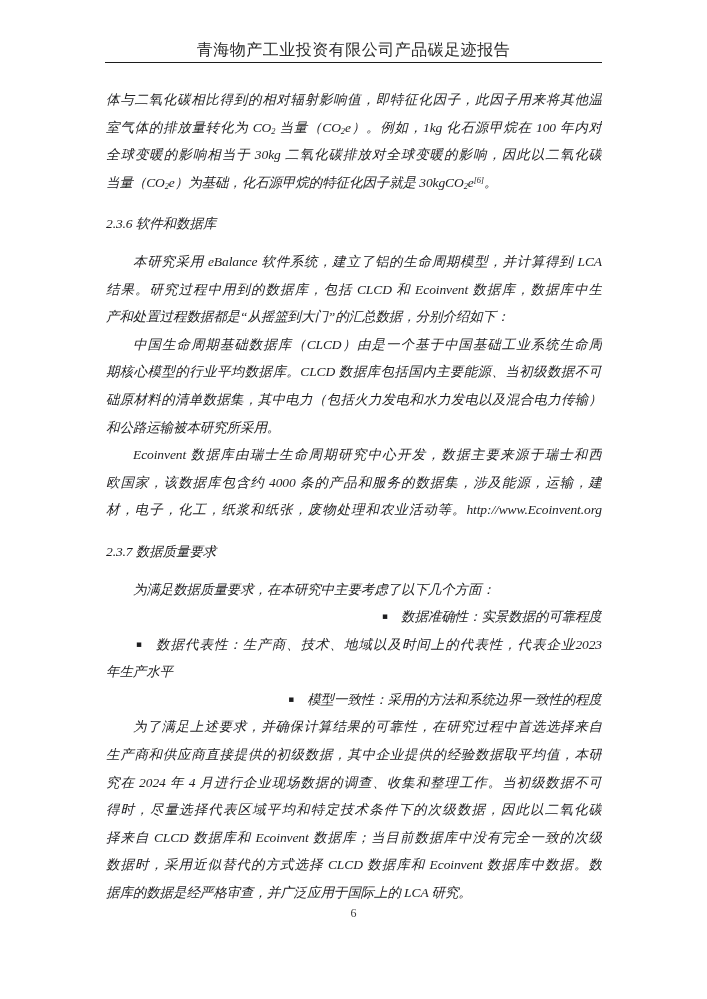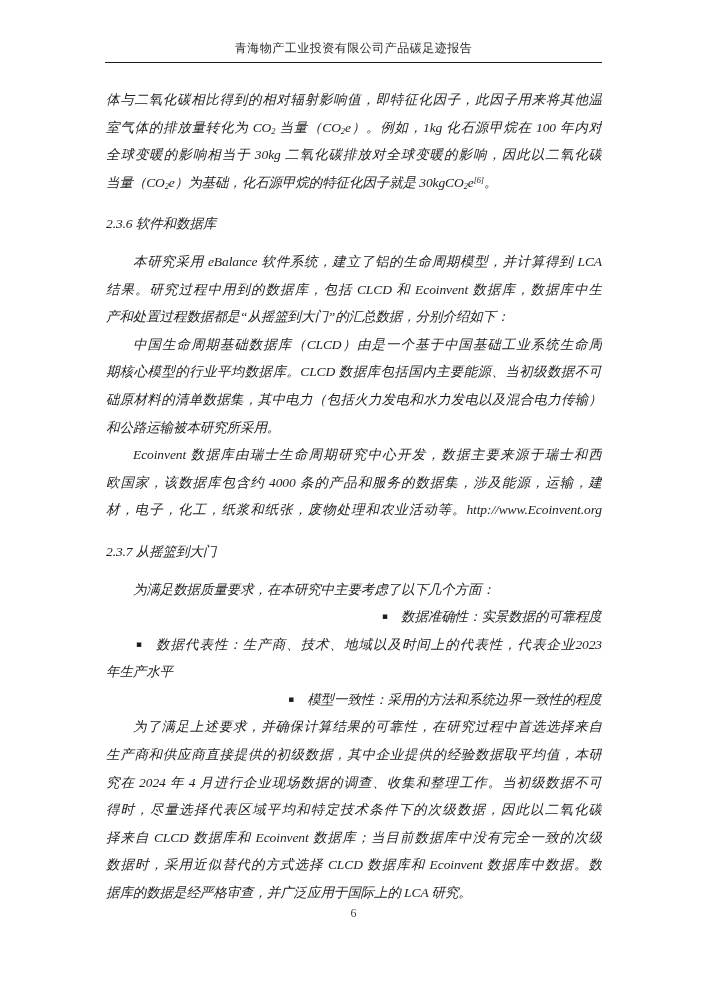--- a/index.html
+++ b/index.html
@@ -13,21 +13,21 @@
     width: 707px; height: 999px;
     background: #ffffff;
     font-family: "Liberation Serif", "DejaVu Serif", serif;
     color: #1d1d1f;
   }
   
   .hdr {
     position: absolute;
     top: 40px; left: 0; right: 0;
     text-align: center;
-    font-size: 12px;
+    font-size: 16px;
     letter-spacing: 0.5px;
     color: #2a2a2a;
   }
   .hdr-rule {
     position: absolute;
     top: 62px; left: 105px; right: 105px;
     height: 0;
     border-top: 1.5px solid #1c1c1c;
   }
   
@@ -100,21 +100,21 @@
         <div class="line fill">期核心模型的行业平均数据库。CLCD 数据库包括国内主要能源、当初级数据不可</div>
         <div class="line fill">础原材料的清单数据集，其中电力（包括火力发电和水力发电以及混合电力传输）</div>
         <div class="line">和公路运输被本研究所采用。</div>
       </div>
       <div class="block paragraph">
         <div class="line fill indent">Ecoinvent 数据库由瑞士生命周期研究中心开发，数据主要来源于瑞士和西</div>
         <div class="line fill">欧国家，该数据库包含约 4000 条的产品和服务的数据集，涉及能源，运输，建</div>
         <div class="line fill">材，电子，化工，纸浆和纸张，废物处理和农业活动等。http://www.Ecoinvent.org</div>
       </div>
       <div class="block heading">
-        <div class="line">2.3.7 从摇篮到大门</div>
+        <div class="line">2.3.7 数据质量要求</div>
       </div>
       <div class="block paragraph">
         <div class="line indent">为满足数据质量要求，在本研究中主要考虑了以下几个方面：</div>
       </div>
       <div class="block bullet">
         <div class="line bullet-line"><span class="blt">▪</span>数据准确性：实景数据的可靠程度</div>
       </div>
       <div class="block bullet">
         <div class="line fill bullet-line"><span class="blt">▪</span>数据代表性：生产商、技术、地域以及时间上的代表性，代表企业2023</div>
         <div class="line">年生产水平</div>

